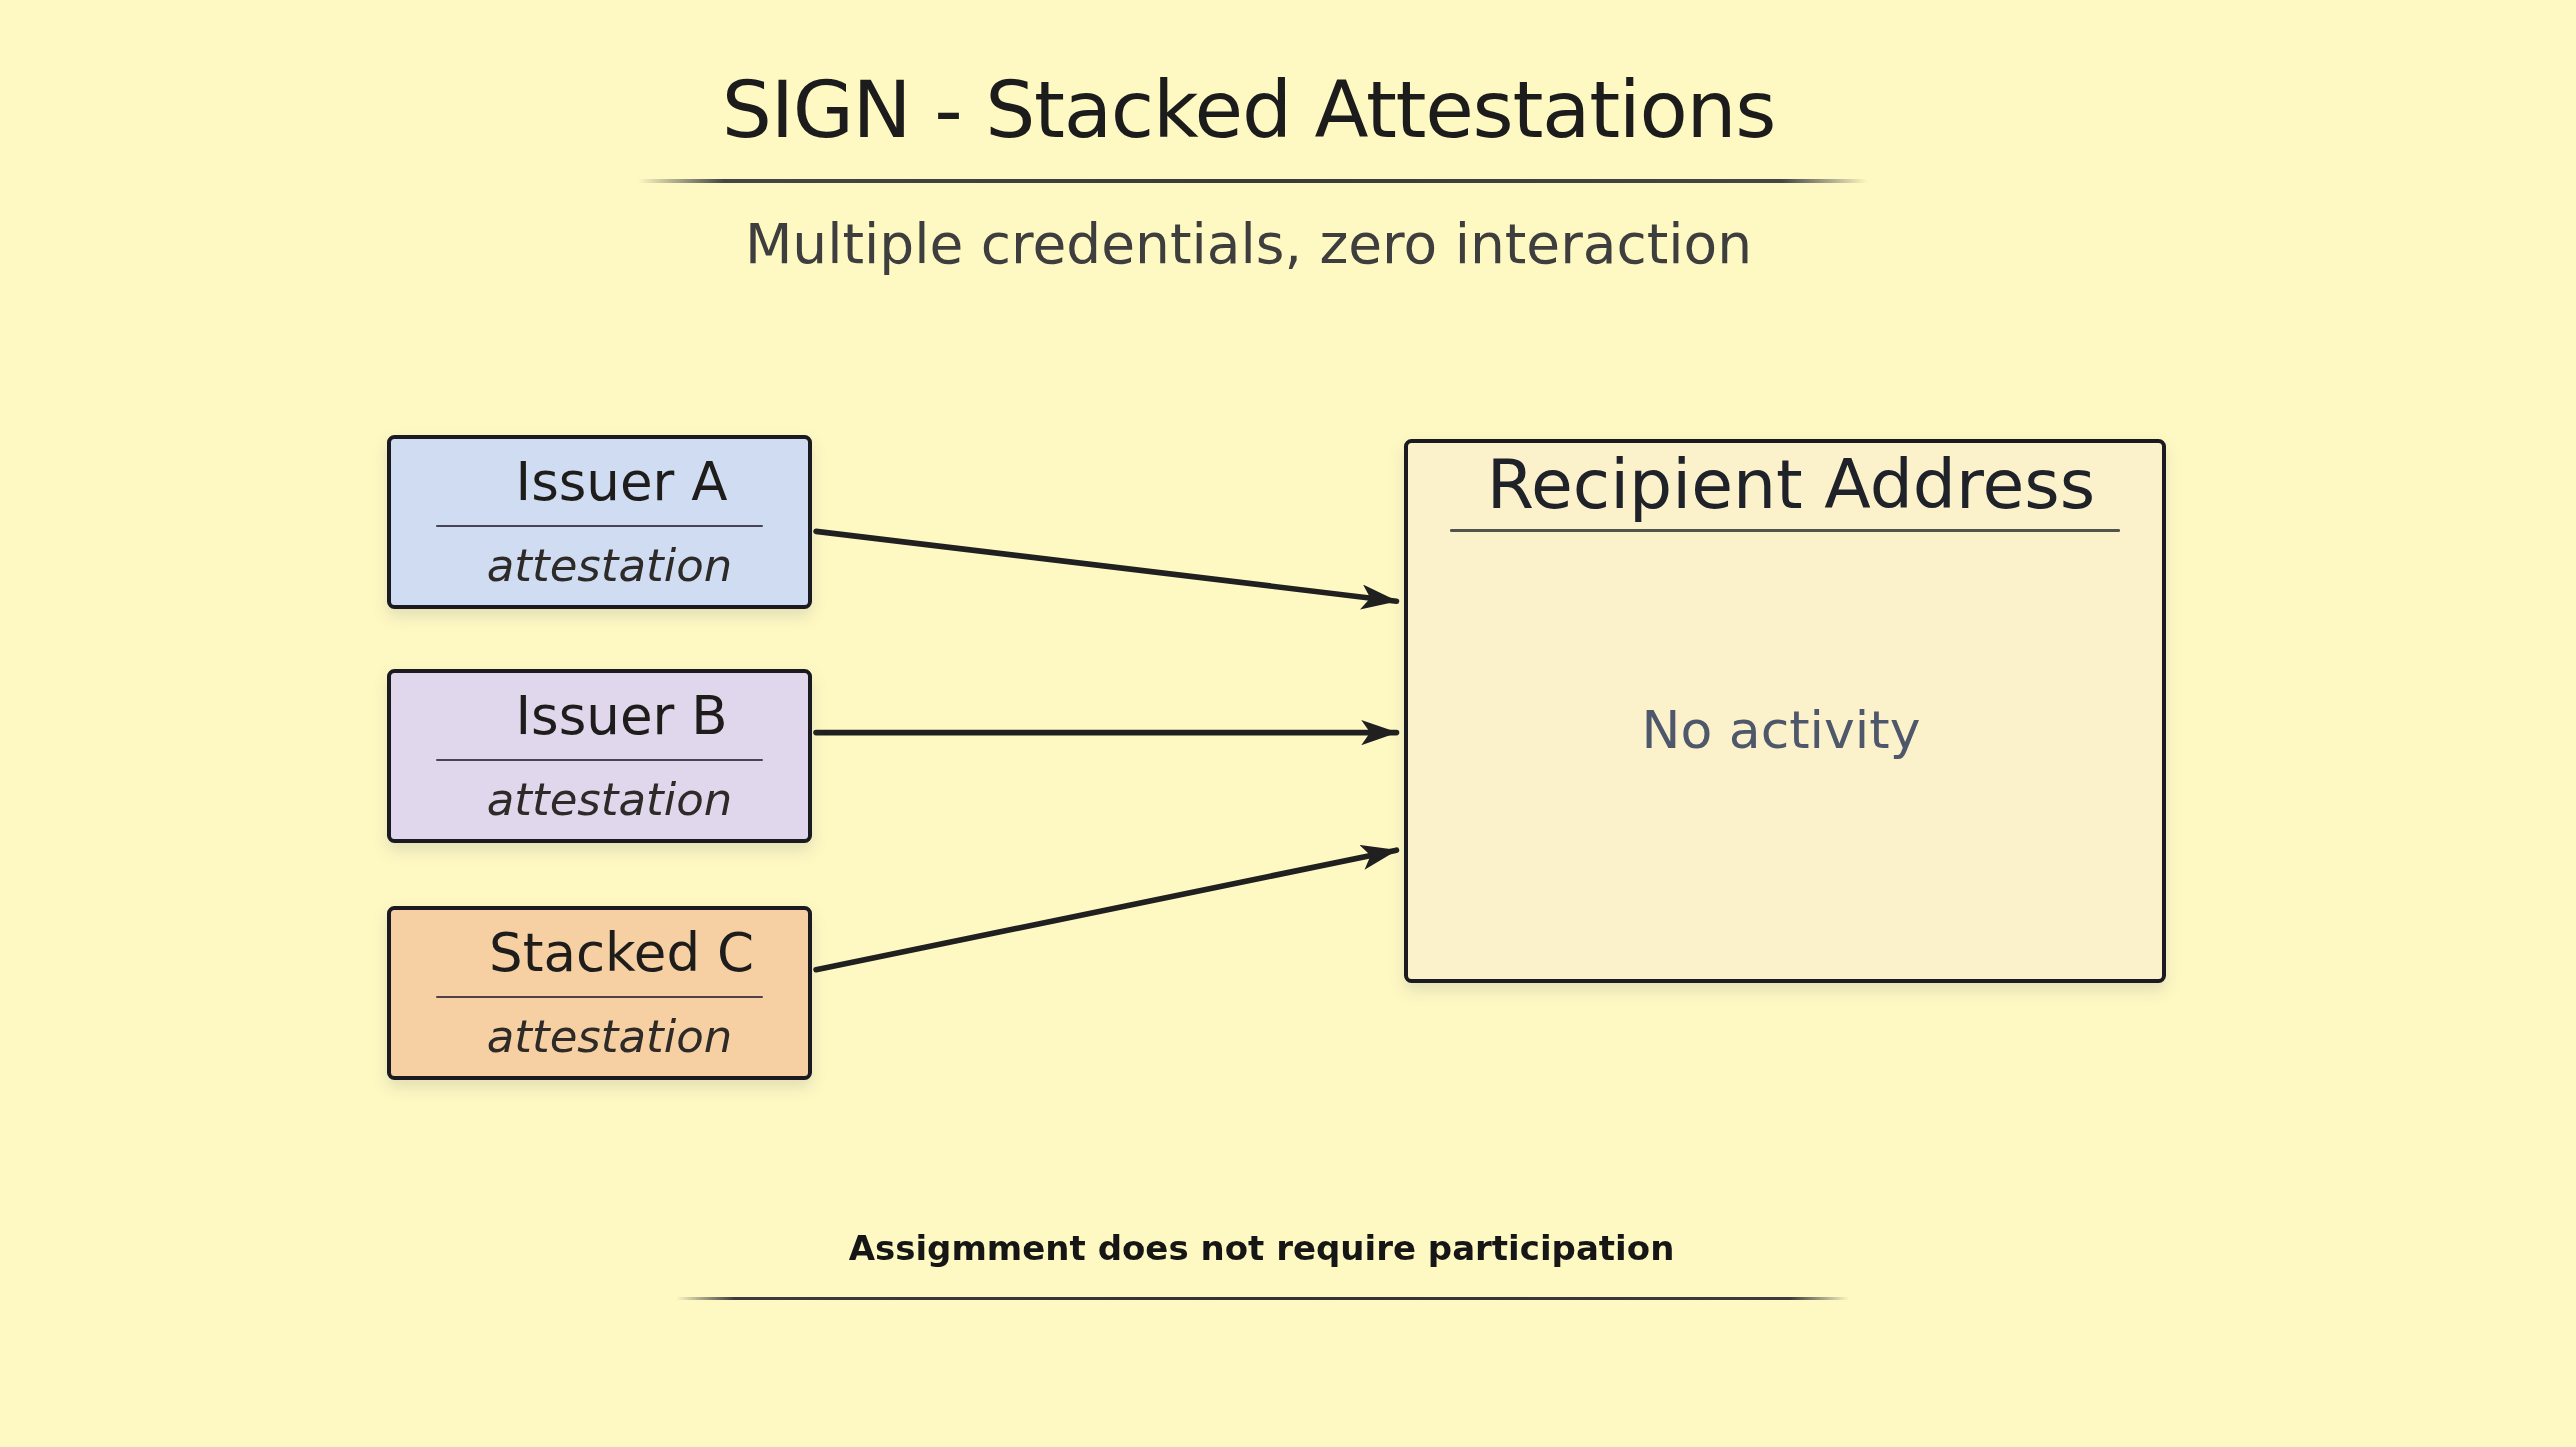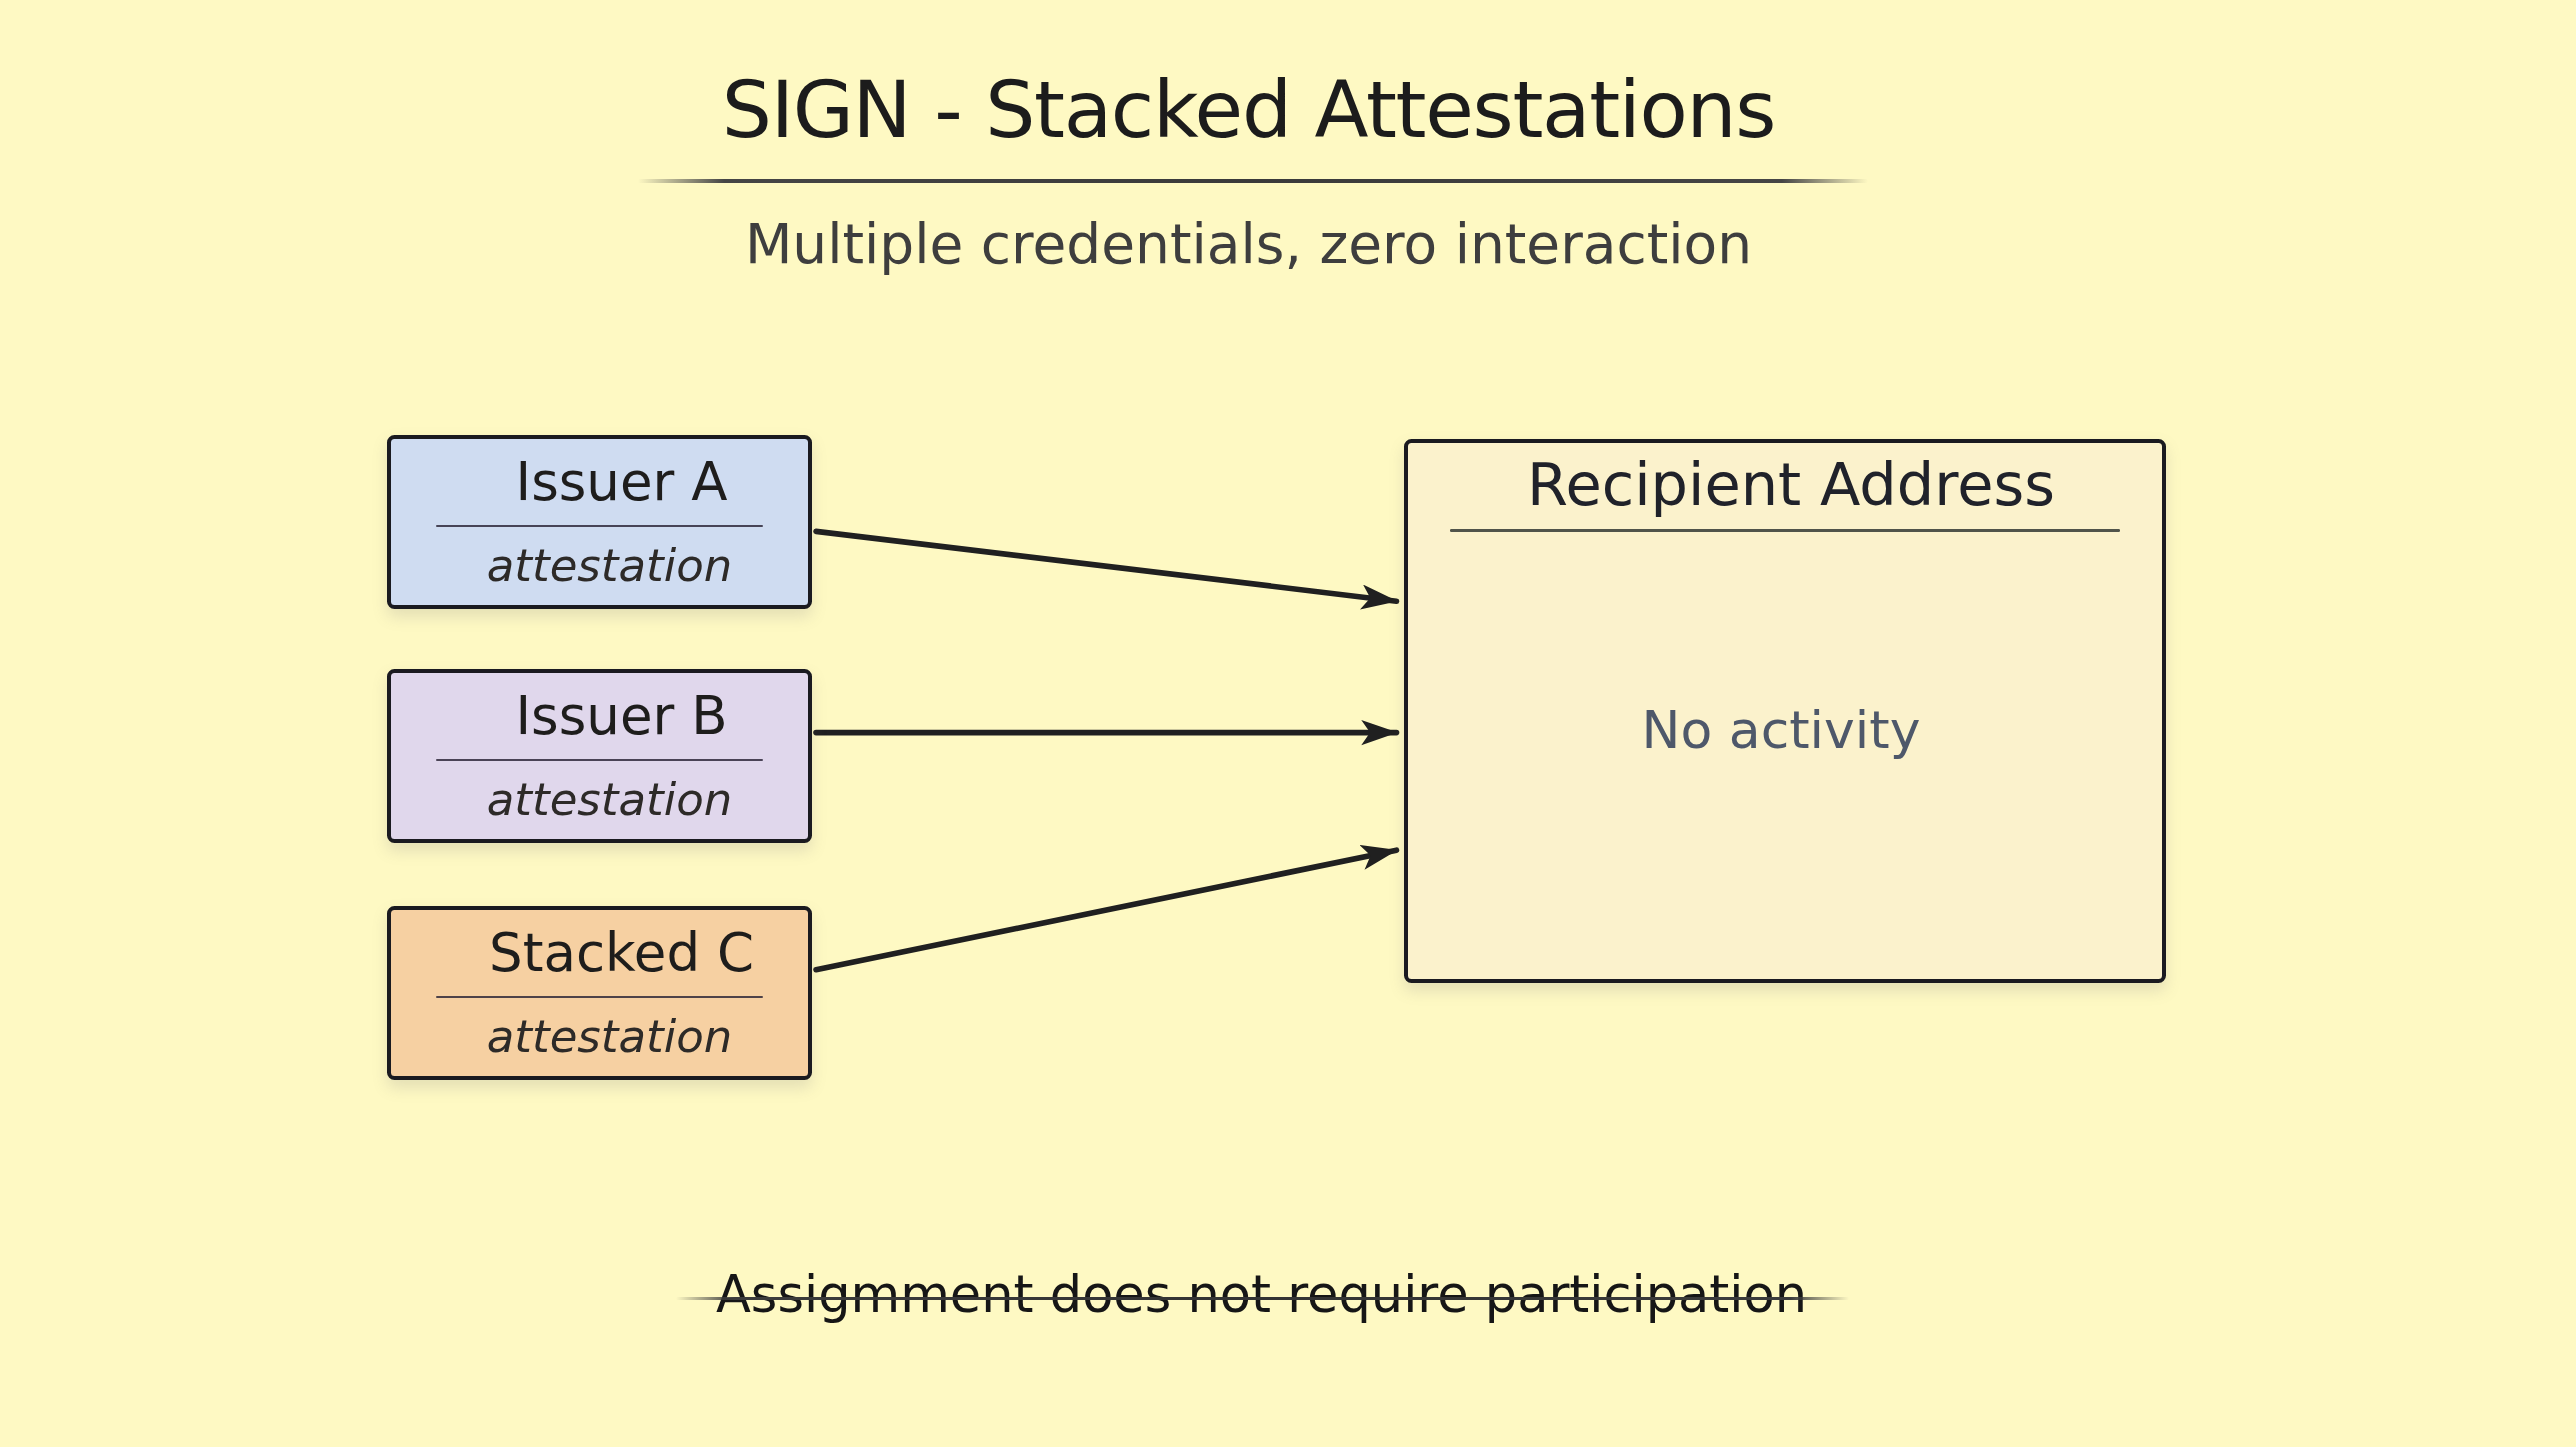--- a/index.html
+++ b/index.html
@@ -58,36 +58,36 @@
   .issuer-sublabel {
     left: 0; right: 0; top: 87px; bottom: 0;
     font-size: 45px; font-style: italic; color: #2d2a28; padding-left: 20px;
   }
   .recipient-node {
     left: 1404px; top: 439px; width: 762px; height: 544px;
     background: #fbf2cc;
   }
   .recipient-label {
     left: 12px; right: 0; top: 0; height: 83px;
-    font-size: 59px; color: #20222a;
+    font-size: 68px; color: #20222a;
   }
   .recipient-divider {
     position: absolute; top: 86px; left: 42px; right: 42px; height: 2.5px;
     background: #50544a; border-radius: 1.3px;
   }
   .recipient-status {
     left: 0; right: 8px; top: 240px; height: 94px;
     font-size: 52px; color: #4e586a;
   }
   
   .arrows { position: absolute; left: 0; top: 0; }
   
   .caption {
-    left: 0; width: 2523px; top: 1260px; height: 69px;
-    font-size: 51px; font-weight: normal; color: #161616;
+    left: 0; width: 2523px; top: 1214px; height: 69px;
+    font-size: 34px; font-weight: bold; color: #161616;
   }
   .caption-underline {
     position: absolute; left: 676px; top: 1297px; width: 1173px; height: 3.1px;
     background: linear-gradient(90deg, rgba(60,60,60,0) 0%, #3c3c3c 5%, #333333 50%, #3c3c3c 95%, rgba(60,60,60,0) 100%);
     border-radius: 1.9px;
   }
 </style>
 </head>
 <body>
 

